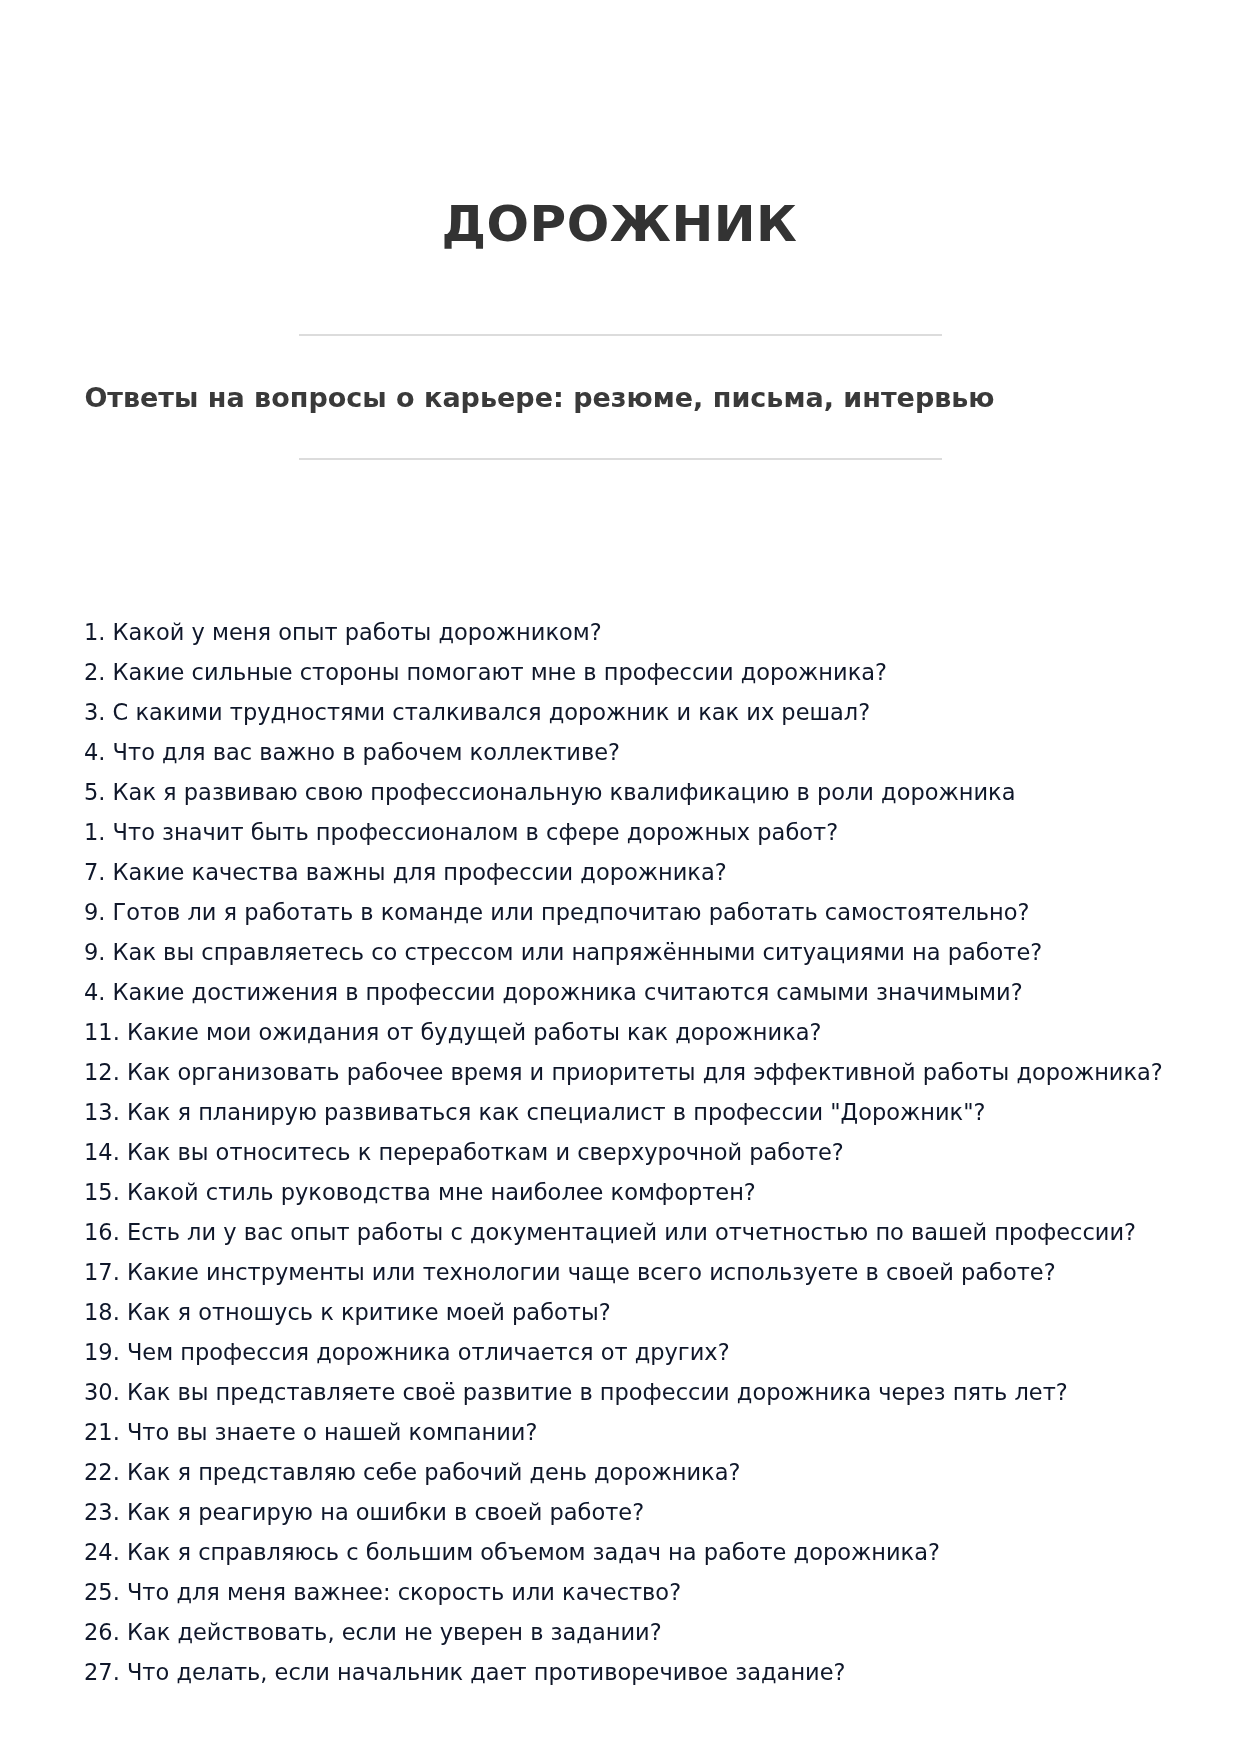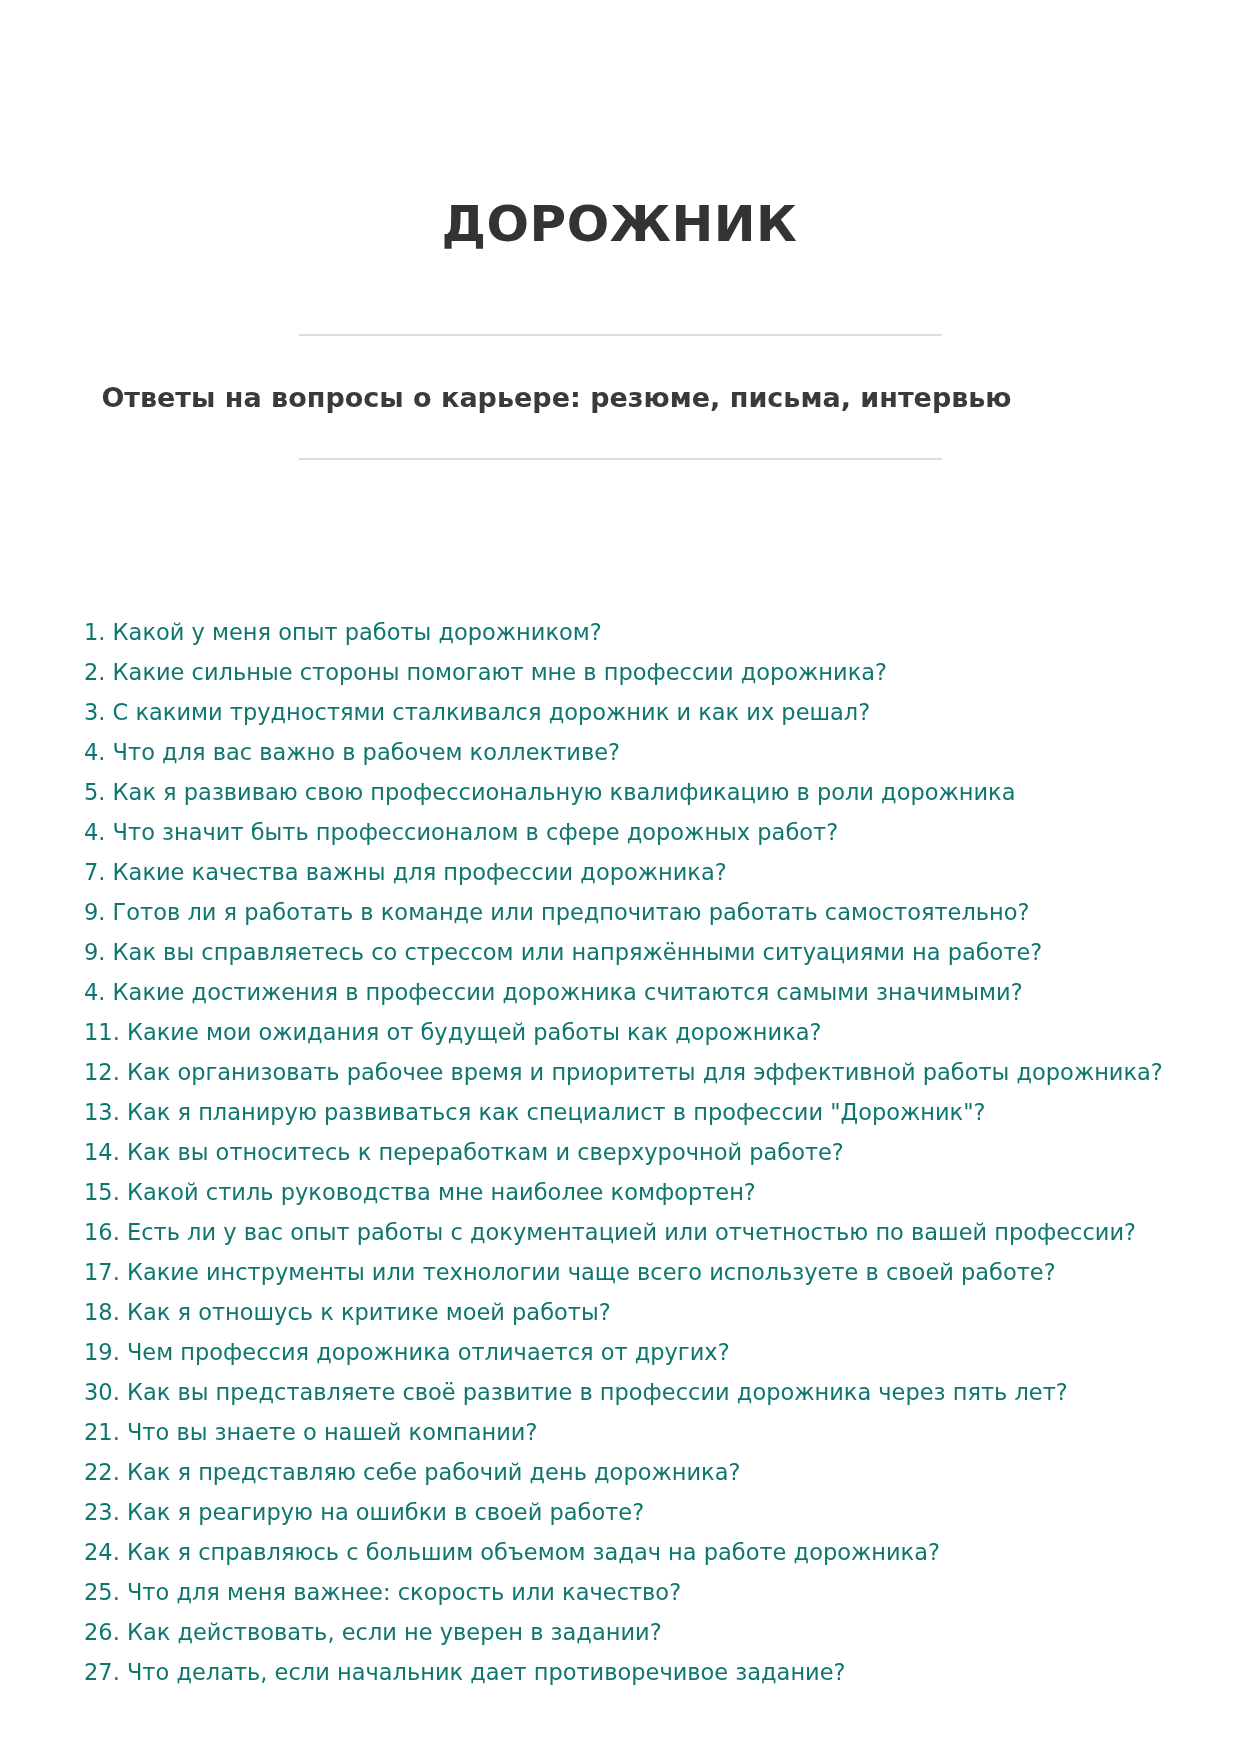--- a/index.html
+++ b/index.html
@@ -33,63 +33,63 @@
       left: 299px;
       width: 643px;
       height: 0;
       border-top: 2px solid #dcdcdc;
     }
     .divider.top { top: 334px; }
     .divider.bottom { top: 458px; }
     .subtitle {
       position: absolute;
       top: 378px;
-      left: 17px;
+      left: 0;
       width: 1079px;
       text-align: center;
       font-size: 27px;
       font-weight: bold;
       color: #3a3a3a;
       margin: 0;
       line-height: 40px;
     }
     .questions {
       position: absolute;
       top: 612px;
       left: 84px;
       margin: 0;
       padding: 0;
       list-style: none;
     }
     .questions li {
       font-size: 22.5px;
       line-height: 40px;
       height: 40px;
-      color: #0f766e;
+      color: #0f172a;
       white-space: nowrap;
     }
   </style>
 </head>
 <body>
 
 <h1 class="title">ДОРОЖНИК</h1>
 
 <div class="divider top"></div>
 
 <h2 class="subtitle">Ответы на вопросы о карьере: резюме, письма, интервью</h2>
 
 <div class="divider bottom"></div>
 
 <ul class="questions">
   <li>1. Какой у меня опыт работы дорожником?</li>
   <li>2. Какие сильные стороны помогают мне в профессии дорожника?</li>
   <li>3. С какими трудностями сталкивался дорожник и как их решал?</li>
   <li>4. Что для вас важно в рабочем коллективе?</li>
   <li>5. Как я развиваю свою профессиональную квалификацию в роли дорожника</li>
-  <li>4. Что значит быть профессионалом в сфере дорожных работ?</li>
+  <li>1. Что значит быть профессионалом в сфере дорожных работ?</li>
   <li>7. Какие качества важны для профессии дорожника?</li>
   <li>9. Готов ли я работать в команде или предпочитаю работать самостоятельно?</li>
   <li>9. Как вы справляетесь со стрессом или напряжёнными ситуациями на работе?</li>
   <li>4. Какие достижения в профессии дорожника считаются самыми значимыми?</li>
   <li>11. Какие мои ожидания от будущей работы как дорожника?</li>
   <li>12. Как организовать рабочее время и приоритеты для эффективной работы дорожника?</li>
   <li>13. Как я планирую развиваться как специалист в профессии "Дорожник"?</li>
   <li>14. Как вы относитесь к переработкам и сверхурочной работе?</li>
   <li>15. Какой стиль руководства мне наиболее комфортен?</li>
   <li>16. Есть ли у вас опыт работы с документацией или отчетностью по вашей профессии?</li>

